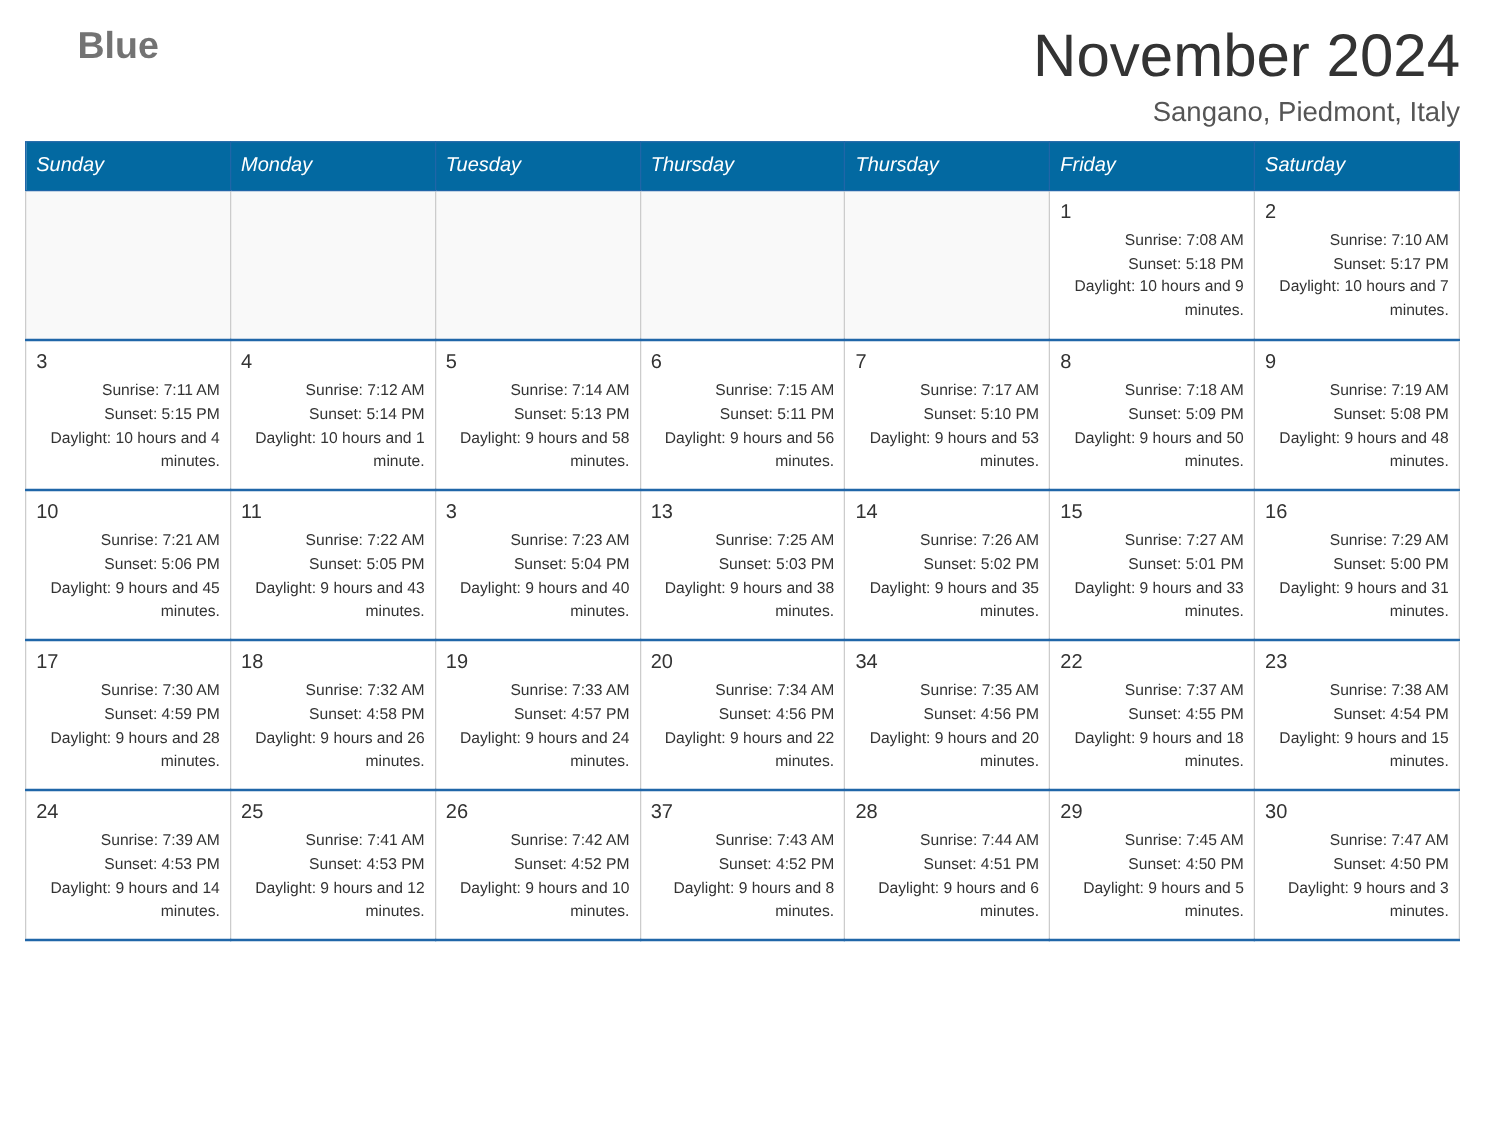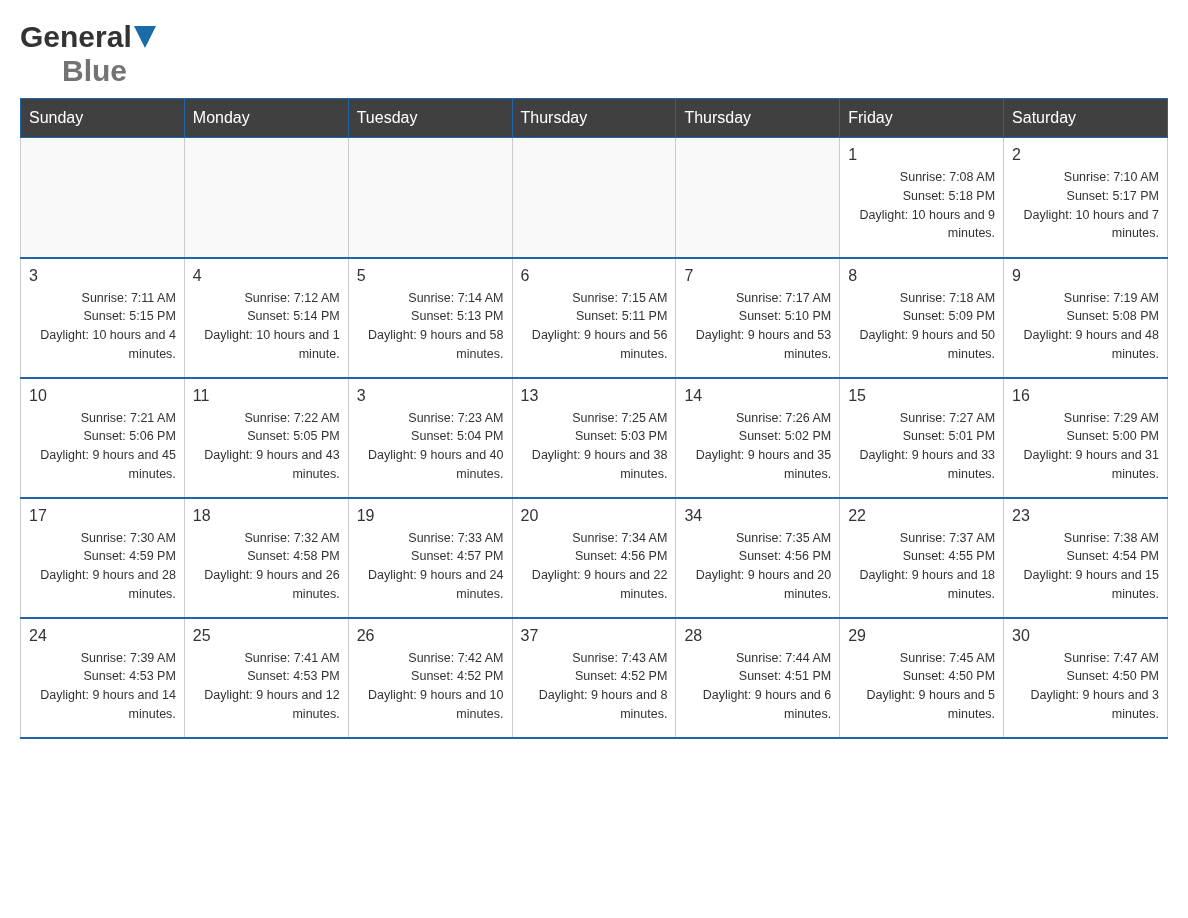--- a/index.html
+++ b/index.html
@@ -38,21 +38,22 @@
       font-size: 22px;
       color: #555;
       margin-top: 4px;
     }
     table {
       width: 100%;
       border-collapse: collapse;
       margin-top: 10px;
     }
     thead tr {
-      background-color: #404040;
+      background-color: #0369a1;
+      font-style: italic;
     }
     thead th {
       color: #fff;
       font-size: 16px;
       font-weight: normal;
       padding: 10px 8px;
       text-align: left;
       border: 1px solid #2066a8;
     }
     tbody tr {
@@ -87,31 +88,27 @@
     }
     .empty-cell {
       background: #f9f9f9;
     }
   </style>
 </head>
 <body>
 
 <div class="header">
   <div class="logo">
-    <div class="logo-line">
-      <span style="font-size:30px;font-weight:bold;color:#333;">General</span>
-      <span style="display:inline-block;margin-left:2px;margin-top:4px;">
-        <svg width="22" height="22" viewBox="0 0 22 22">
-            <polygon points="0,0 22,0 11,22" fill="#1a6ca8"></polygon>
-          </svg>
-      </span>
-    </div>
     <div>
       <span style="font-size:30px;font-weight:bold;color:#737373;margin-left:42px;">Blue</span>
     </div>
+  </div>
+  <div class="title-section">
+    <div class="calendar-title">November 2024</div>
+    <div class="calendar-subtitle">Sangano, Piedmont, Italy</div>
   </div>
 </div>
 
 <table>
   <thead>
     <tr>
       <th>Sunday</th>
       <th>Monday</th>
       <th>Tuesday</th>
       <th>Thursday</th>

